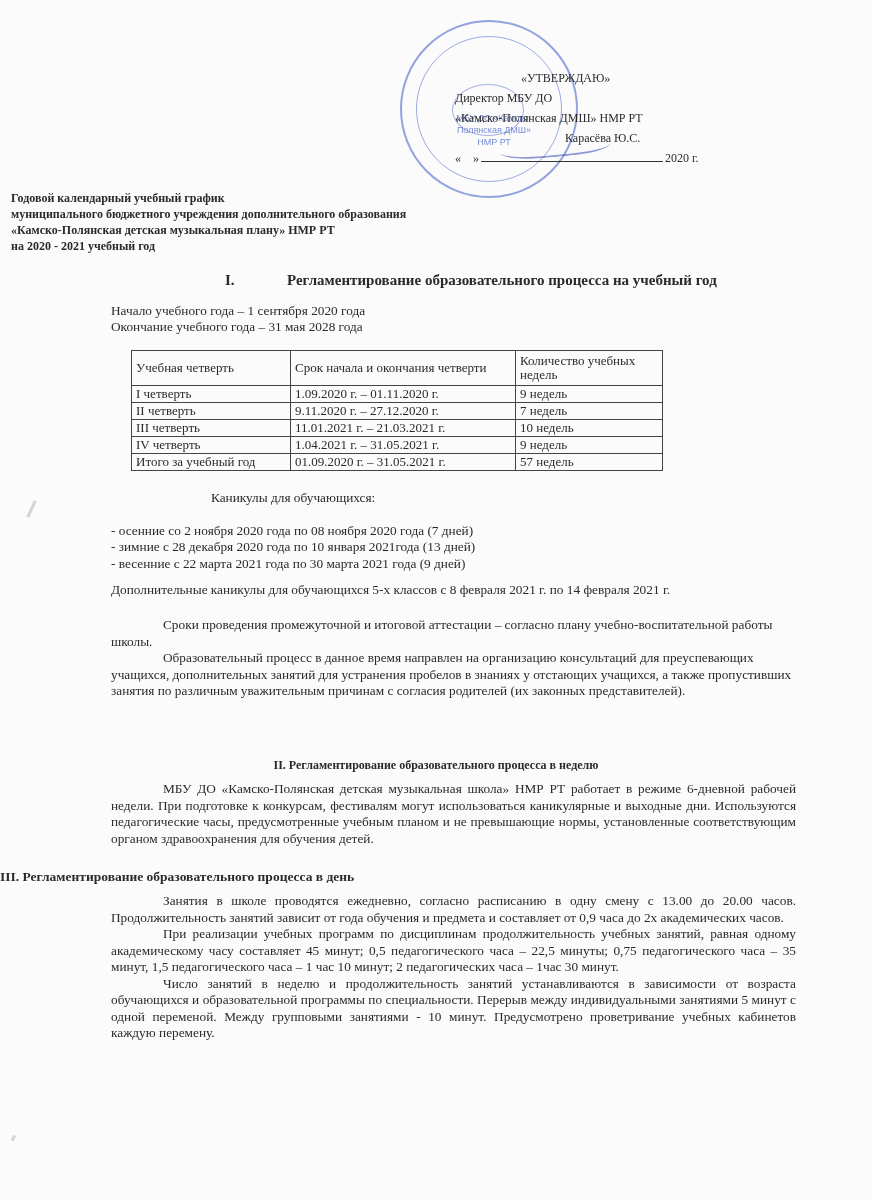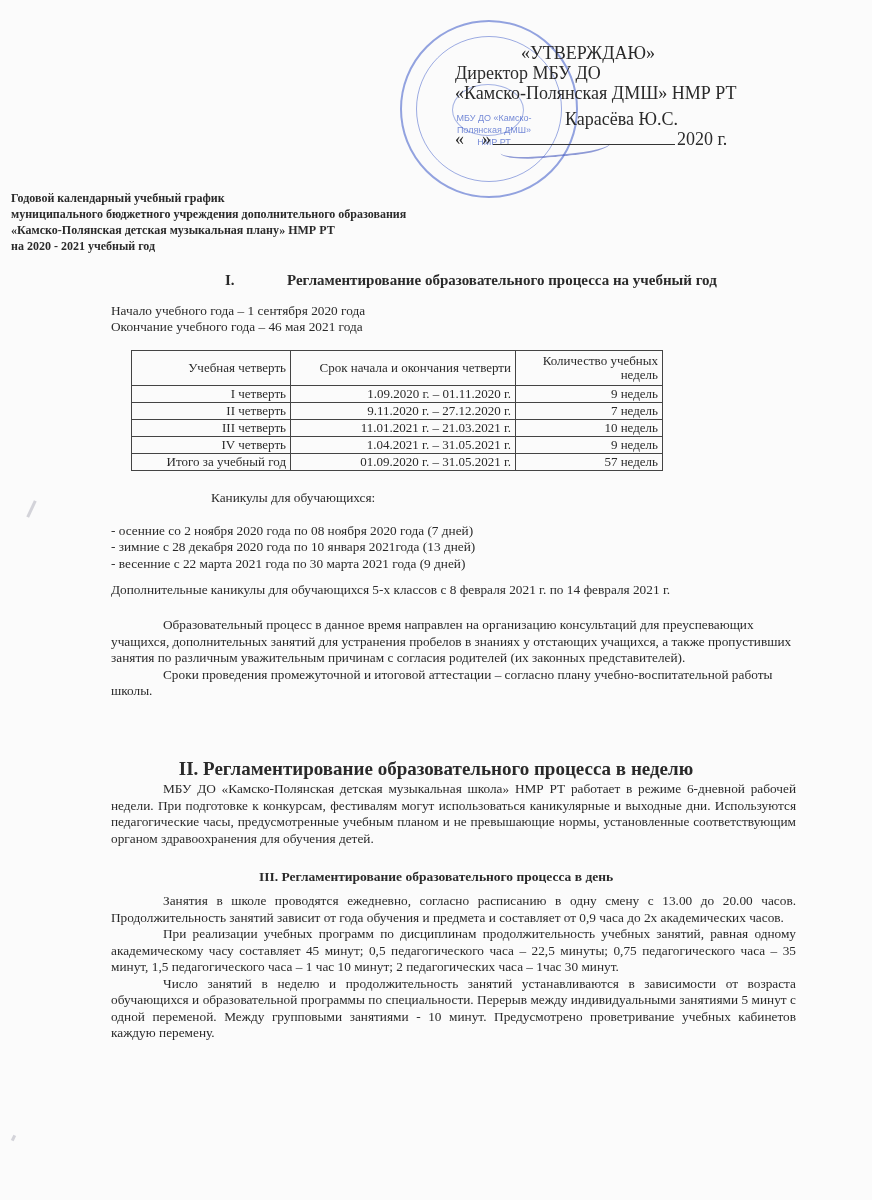--- a/index.html
+++ b/index.html
@@ -1,50 +1,50 @@
 <!DOCTYPE html>
 <html><head>
 <meta charset="utf-8">
 <style>
   html, body { margin: 0; padding: 0; }
   body {
     width: 872px; height: 1200px; background: #fbfbfb; position: relative; overflow: hidden;
     font-family: "Liberation Serif", serif; color: #2a2a2a;
   }
   .page { position: absolute; left: 0; top: 0; width: 872px; height: 1200px; }
-  .approve { position: absolute; left: 455px; top: 43px; font-size: 18px; line-height: 20px; }
+  .approve { position: absolute; left: 455px; top: 68px; font-size: 12px; line-height: 20px; }
   .approve div { white-space: nowrap; }
   .approve .a1 { padding-left: 66px; }
-  .approve .a4 { padding-left: 110px; margin-top: 6px; }
+  .approve .a4 { padding-left: 110px; margin-top: 0; }
   .approve .a5 { padding-left: 0; position: relative; }
   .approve .a5 .line { display: inline-block; width: 182px; border-bottom: 1px solid #333; margin: 0 2px; vertical-align: baseline; }
   .stamp { position: absolute; left: 400px; top: 20px; width: 178px; height: 178px; border-radius: 50%;
     border: 2px solid rgba(60,90,200,0.55); box-sizing: border-box; }
   .stamp::before { content: ""; position: absolute; inset: 14px; border-radius: 50%; border: 1.5px solid rgba(60,90,200,0.5); }
   .stamp::after { content: ""; position: absolute; left: 50px; top: 62px; width: 70px; height: 50px; border-radius: 50%;
     border: 1.5px solid rgba(60,90,200,0.45); }
   .stamp-text { position: absolute; left: 52px; top: 90px; font-family: "Liberation Sans", sans-serif; font-size: 9px; color: rgba(60,90,200,0.7); line-height: 12px; text-align: center; width: 80px; }
   .signature { position: absolute; left: 500px; top: 135px; width: 110px; height: 20px; border-bottom: 2px solid rgba(70,90,190,0.6); border-radius: 40%; transform: rotate(-5deg); }
   .title { position: absolute; left: 11px; width: 872px; top: 190px; text-align: left; font-weight: bold; font-size: 12px; line-height: 16px; }
   .h1 { position: absolute; left: 225px; top: 272px; font-weight: bold; font-size: 15px; }
   .h1 .num { display: inline-block; width: 62px; }
   .dates { position: absolute; left: 111px; top: 303px; font-size: 13.3px; line-height: 16px; }
   table.quarters { position: absolute; left: 131px; top: 350px; border-collapse: collapse; font-size: 13px; }
-  table.quarters td, table.quarters th { border: 1px solid #444; text-align: right; font-weight: normal; line-height: 14px; padding: 1px 4px; }
+  table.quarters td, table.quarters th { border: 1px solid #444; text-align: left; font-weight: normal; line-height: 14px; padding: 1px 4px; }
   table.quarters th { padding: 3px 4px; }
   .c1 { width: 150px; } .c2 { width: 216px; } .c3 { width: 138px; }
   .holidays { position: absolute; left: 111px; top: 490px; font-size: 13.3px; line-height: 16.5px; }
   .holidays .bold { font-weight: normal; text-align: center; }
   .extra { position: absolute; left: 111px; top: 582px; font-size: 13.3px; }
   .para { position: absolute; left: 111px; width: 685px; font-size: 13.3px; line-height: 16.5px; text-align: justify; }
   .para p { margin: 0; text-indent: 52px; }
   .p1 { top: 617px; text-align: left; }
-  .sec2 { position: absolute; left: 0; width: 872px; top: 758px; text-align: center; font-weight: bold; font-size: 19px; }
+  .sec2 { position: absolute; left: 0; width: 872px; top: 758px; text-align: center; font-weight: bold; font-size: 12px; }
   .p2 { top: 781px; }
-  .sec3 { position: absolute; left: 0; width: 872px; top: 869px; text-align: center; font-weight: bold; font-size: 13.5px; }
+  .sec3 { position: absolute; left: 0; width: 872px; top: 869px; font-weight: bold; font-size: 13.5px; }
   .p3 { top: 893px; }
   .mark { position: absolute; width: 3px; height: 18px; background: rgba(120,120,140,0.3); transform: rotate(25deg); }
 </style>
 </head>
 <body>
 
 <div class="page">
 
   <div class="stamp">
     <div class="stamp-text">МБУ ДО «Камско-Полянская ДМШ» НМР РТ</div>
@@ -67,21 +67,21 @@
     <div>«Камско-Полянская детская музыкальная плану» НМР РТ</div>
     <div>на 2020 - 2021 учебный год</div>
   </div>
 
   <div class="h1">
     <span class="num">I.</span><span>Регламентирование образовательного процесса на учебный год</span>
   </div>
 
   <div class="dates">
     <div>Начало учебного года –  1 сентября 2020 года</div>
-    <div>Окончание учебного года – 46 мая 2021 года</div>
+    <div>Окончание учебного года – 31 мая 2028 года</div>
   </div>
 
   <table class="quarters">
     <tbody>
         <tr>
       <th class="c1">Учебная четверть</th>
       <th class="c2">Срок начала и окончания четверти</th>
       <th class="c3">Количество учебных недель</th>
     </tr>
     <tr>
@@ -116,22 +116,22 @@
     <div class="bold">Каникулы для обучающихся:</div>
     <div style="height:16px"></div>
     <div>- осенние со 2 ноября 2020 года по 08 ноября 2020 года (7 дней)</div>
     <div>- зимние с 28 декабря 2020 года по 10 января 2021года (13 дней)</div>
     <div>- весенние с 22 марта 2021 года по 30 марта 2021 года (9 дней)</div>
   </div>
 
   <div class="extra">Дополнительные каникулы для обучающихся 5-х классов с 8 февраля 2021 г. по 14 февраля 2021 г.</div>
 
   <div class="para p1">
+    <p>Сроки проведения промежуточной и итоговой аттестации – согласно плану учебно-воспитательной работы школы.</p>
     <p>Образовательный процесс в данное время направлен на организацию консультаций для преуспевающих учащихся, дополнительных занятий для устранения  пробелов в знаниях у отстающих учащихся, а также пропустивших занятия по различным уважительным причинам с согласия родителей (их законных представителей).</p>
-    <p>Сроки проведения промежуточной и итоговой аттестации – согласно плану учебно-воспитательной работы школы.</p>
   </div>
 
   <div class="sec2">II. Регламентирование образовательного процесса в неделю</div>
   <div class="para p2">
     <p>МБУ ДО «Камско-Полянская детская музыкальная школа» НМР РТ работает в режиме 6-дневной рабочей недели. При подготовке к конкурсам, фестивалям могут использоваться каникулярные и выходные дни. Используются педагогические часы, предусмотренные учебным планом и не превышающие нормы, установленные соответствующим органом здравоохранения для обучения детей.</p>
   </div>
 
   <div class="sec3">III. Регламентирование образовательного процесса в день</div>
   <div class="para p3">
     <p>Занятия в школе проводятся ежедневно, согласно расписанию в одну смену с 13.00 до 20.00 часов. Продолжительность занятий зависит от года обучения и предмета и составляет от 0,9 часа до 2х академических часов.</p>

